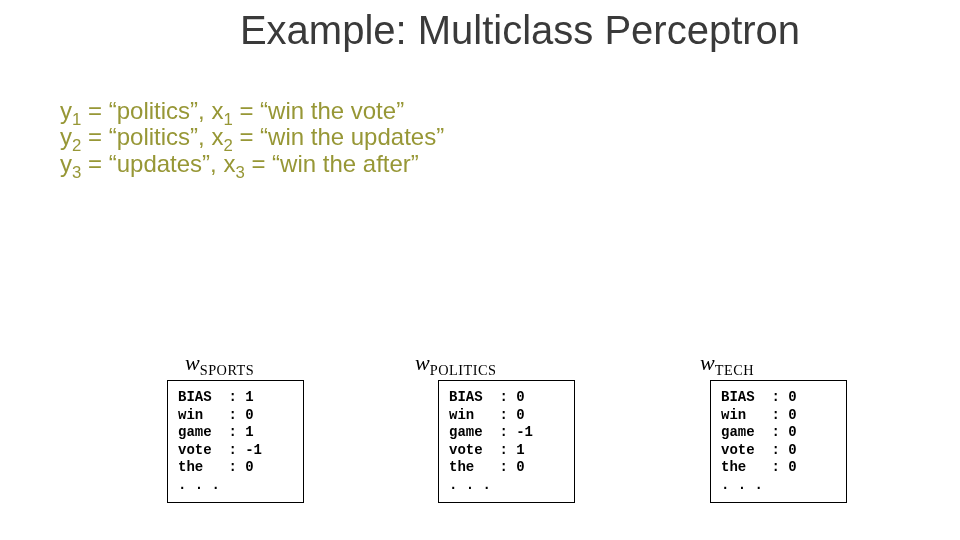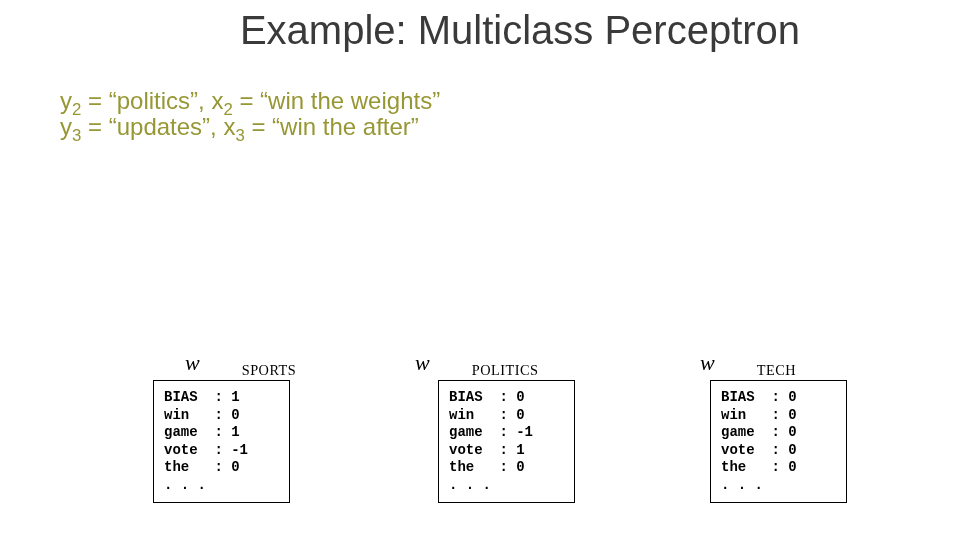--- a/index.html
+++ b/index.html
@@ -60,21 +60,20 @@
     font-family: "Times New Roman", serif;
     font-style: italic;
     font-size: 22px;
     color: #000;
   }
   .w-label .subsc {
     font-size: 0.65em;
     font-style: normal;
     letter-spacing: 0.5px;
     vertical-align: sub;
-    margin-left: 42px;
   }
   .boxes {
     position: absolute;
     top: 380px;
     left: 0;
     width: 960px;
   }
   .box {
     position: absolute;
     border: 1px solid #000;
@@ -88,44 +87,47 @@
   }
 </style>
 </head>
 <body>
 <div class="slide">
 
 <div class="title">Example: Multiclass Perceptron</div>
 
 <div class="body">
 
+  <span class="line">
+    <span>y</span><sub>1</sub><span> = “politics”,  x</span><sub>1</sub><span> = “win the vote”</span>
+  </span>
 
   <span class="line" style="margin-top:-10px">
-    <span>y</span><sub>2</sub><span> = “politics”, x</span><sub>2</sub><span> = “win the weights”</span>
+    <span>y</span><sub>2</sub><span> = “politics”, x</span><sub>2</sub><span> = “win the updates”</span>
   </span>
 
   <span class="line" style="margin-top:-10px">
     <span>y</span><sub>3</sub><span> = “updates”, x</span><sub>3</sub><span> = “win the after”</span>
   </span>
 </div>
 
 <div class="w-labels">
   <div class="w-label" style="left:185px;">
     <span>w</span><span class="subsc">SPORTS</span>
   </div>
   <div class="w-label" style="left:415px;">
     <span>w</span><span class="subsc">POLITICS</span>
   </div>
   <div class="w-label" style="left:700px;">
     <span>w</span><span class="subsc">TECH</span>
   </div>
 </div>
 
 <div class="boxes">
-  <div class="box" style="left:153px; width:115px;">BIAS  : 1
+  <div class="box" style="left:167px; width:115px;">BIAS  : 1
 win   : 0
 game  : 1
 vote  : -1
 the   : 0
 . . .</div>
   <div class="box" style="left:438px; width:115px;">BIAS  : 0
 win   : 0
 game  : -1
 vote  : 1
 the   : 0

